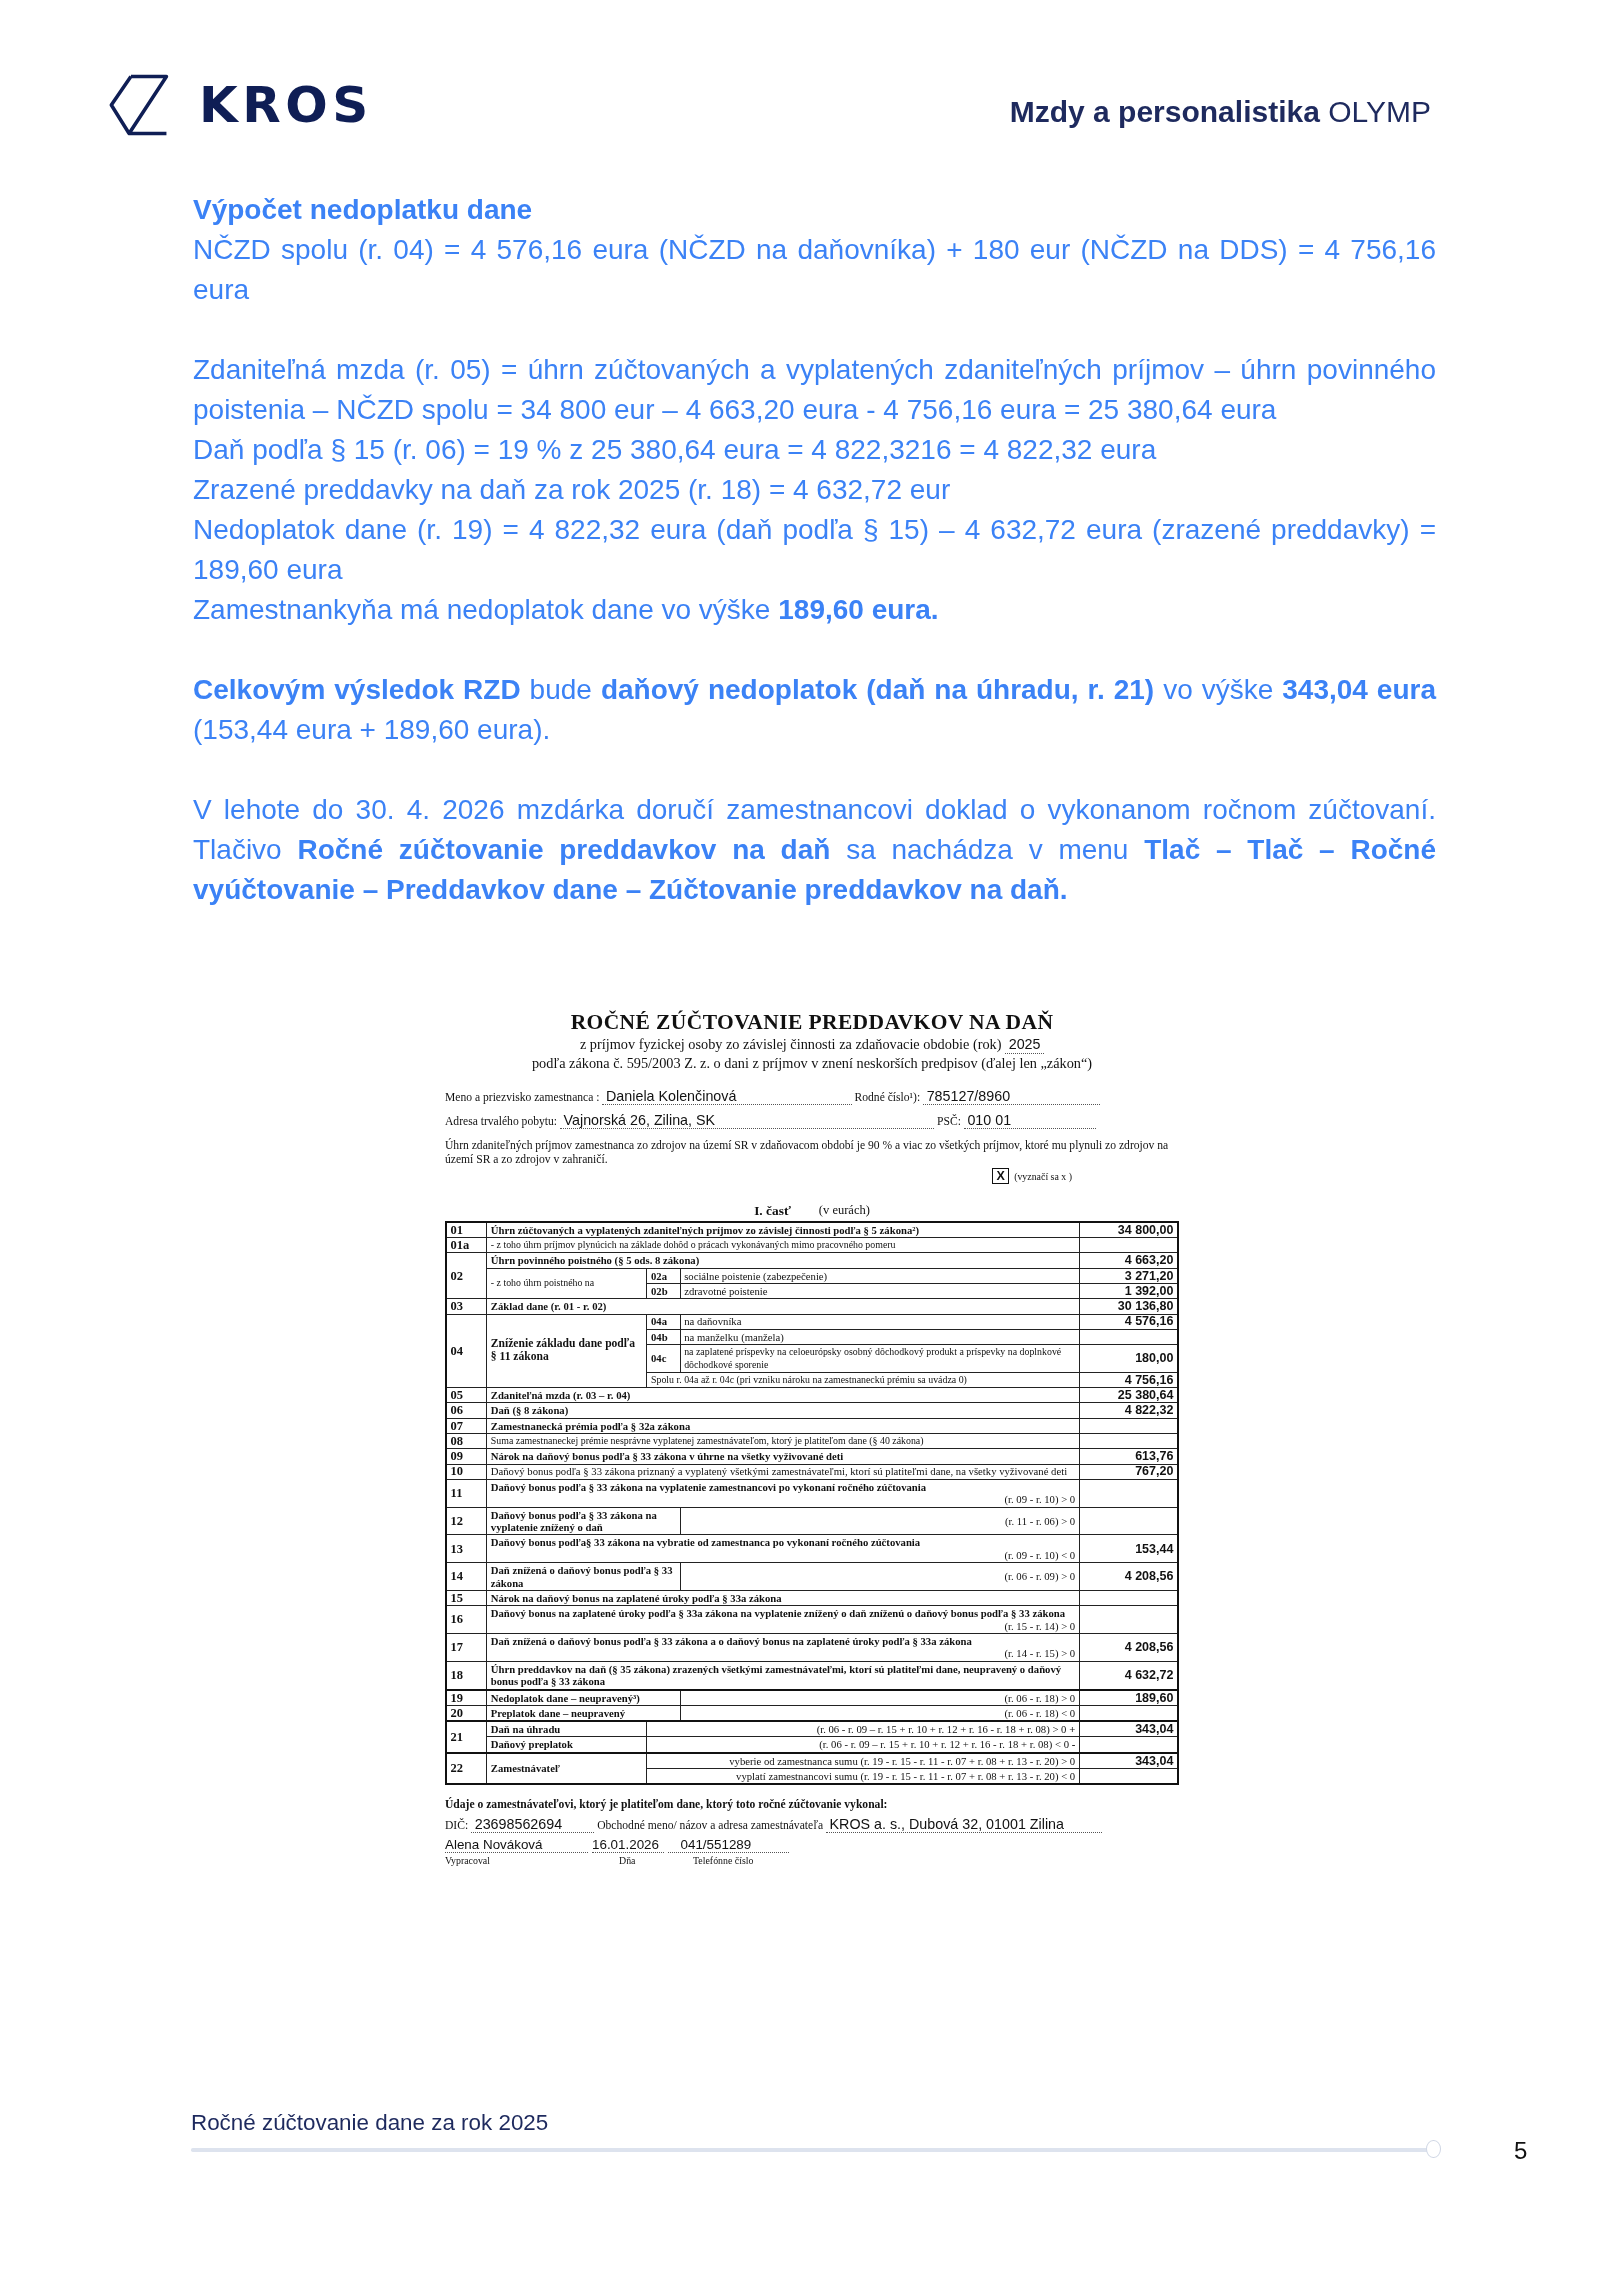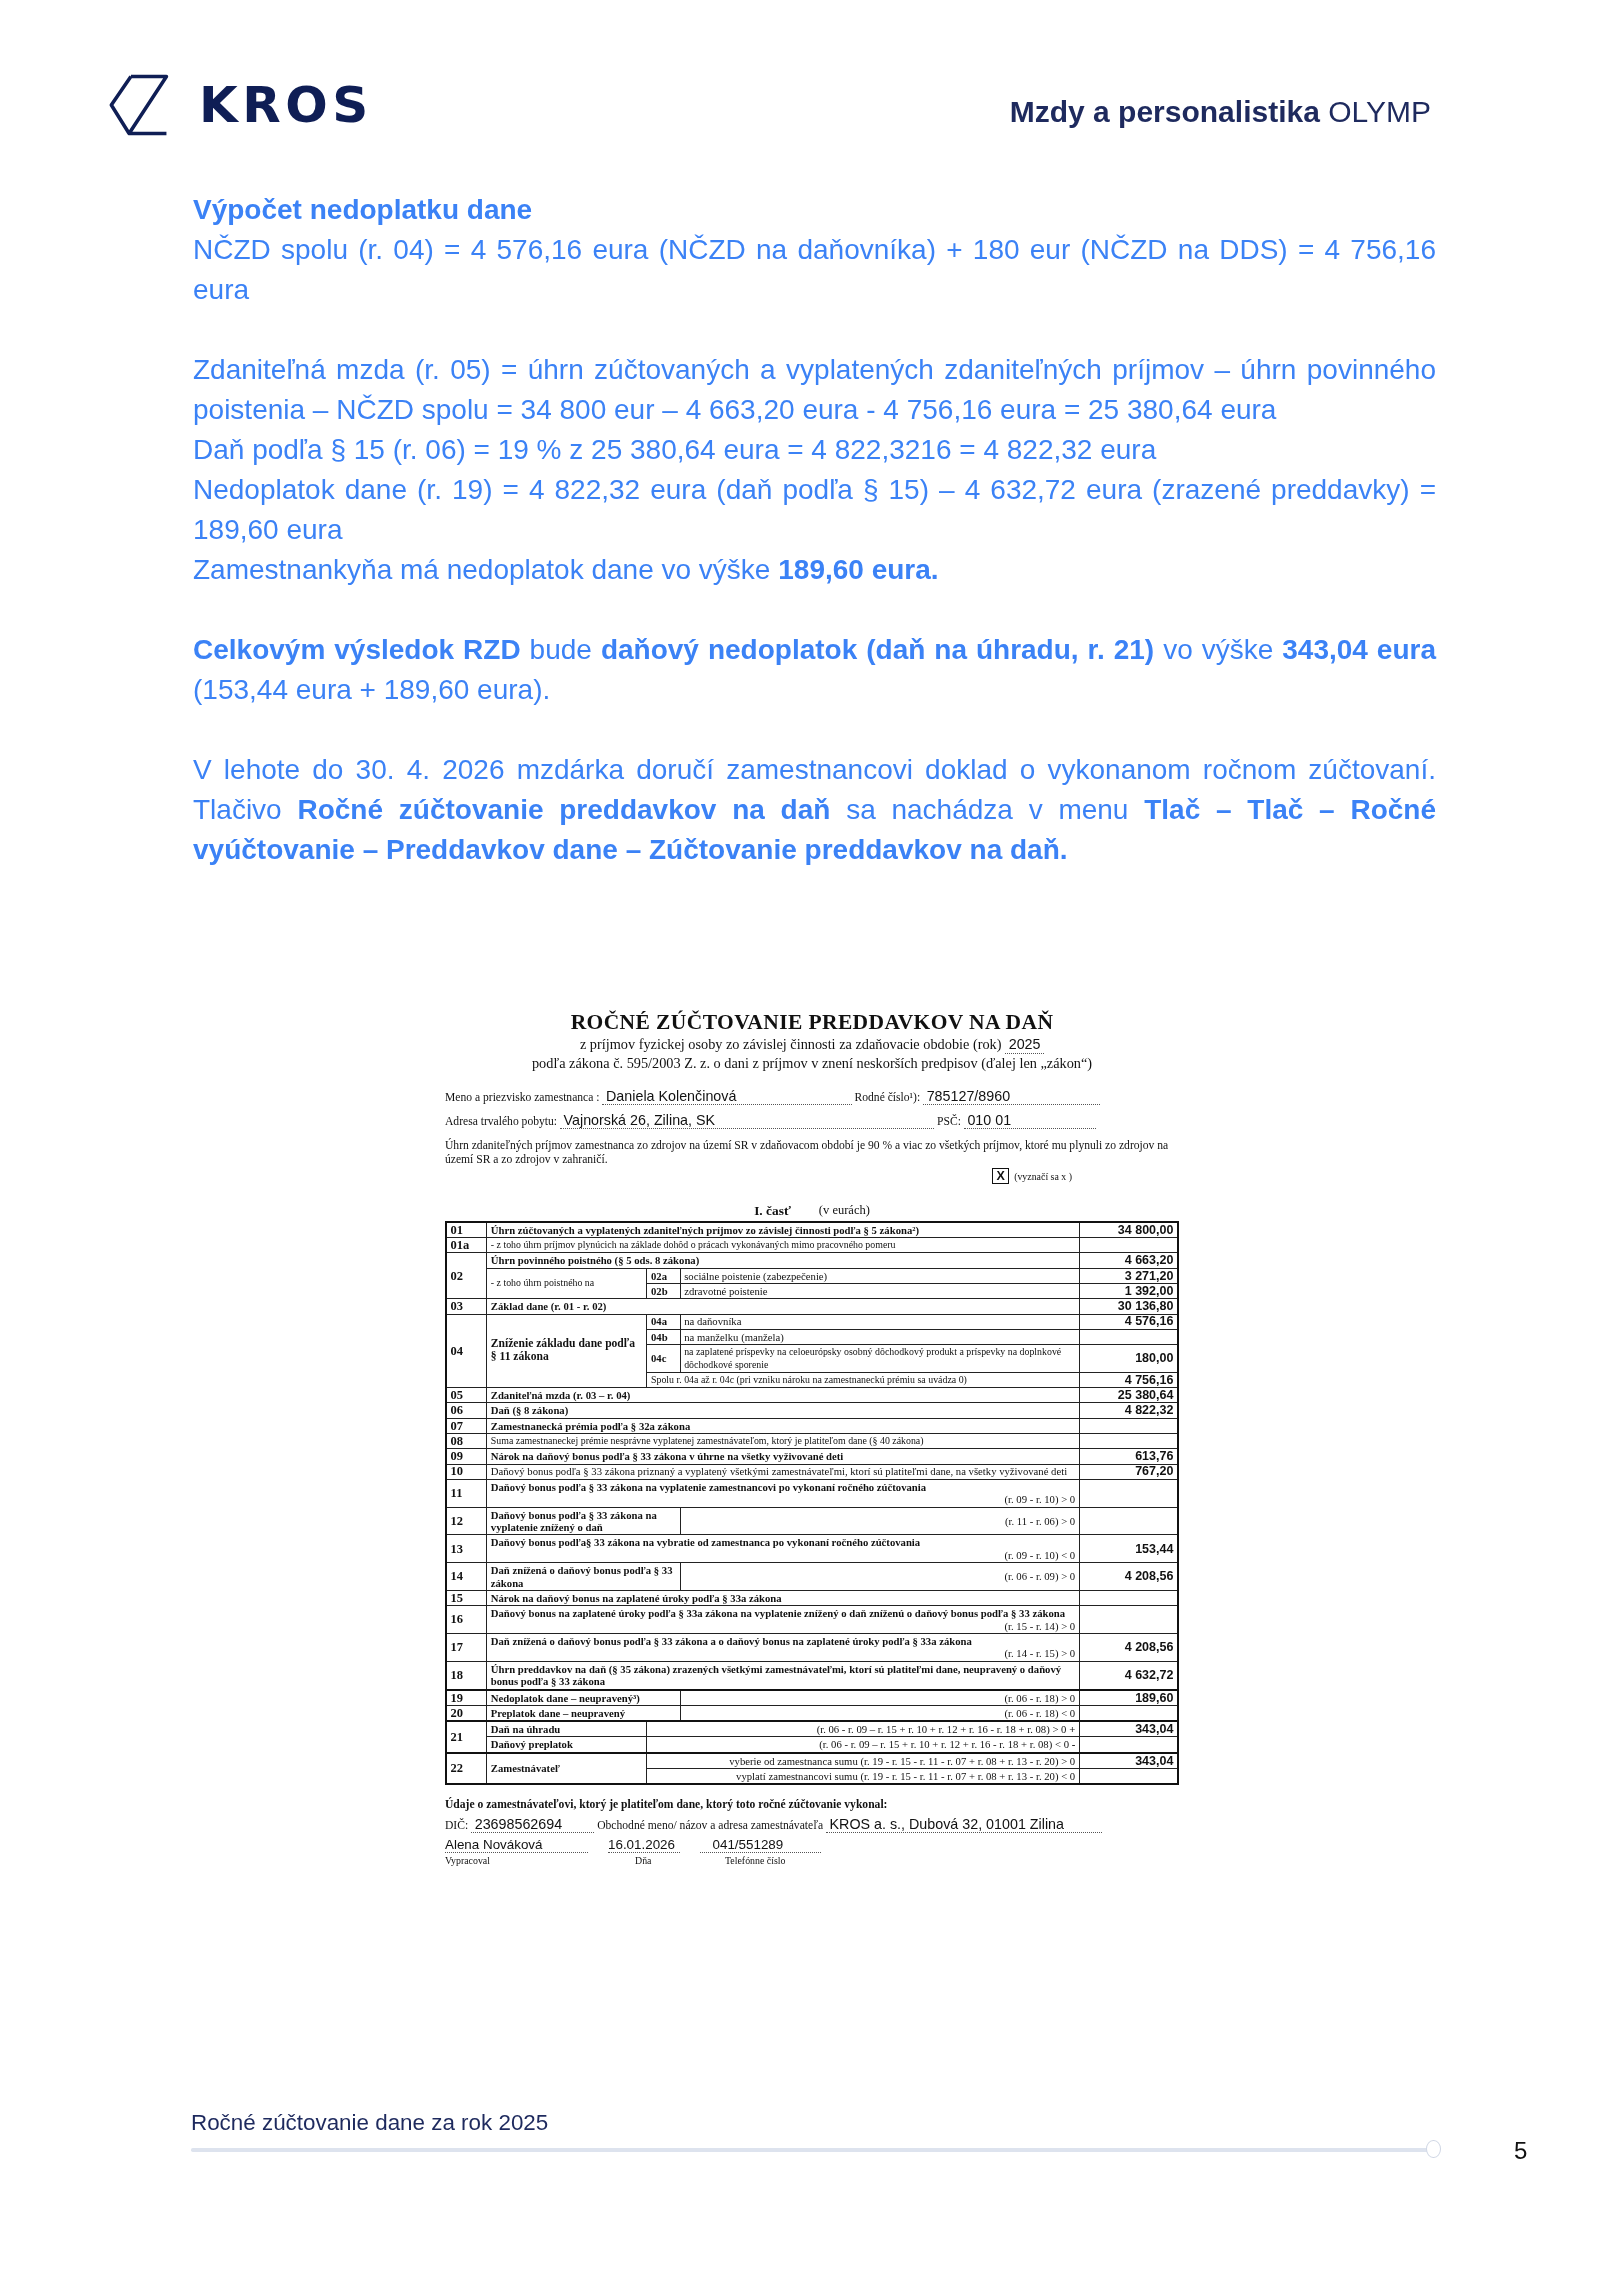--- a/index.html
+++ b/index.html
@@ -36,21 +36,21 @@
   table.rz td.no { width:32px; font-weight:bold; font-size:12.5px; }
   table.rz td.val { width:90px; text-align:right; font-family:"Liberation Sans", sans-serif; font-size:12.5px; font-weight:bold; }
   table.rz td.sub { width:25px; font-weight:bold; font-size:10.7px; }
   table.rz td.formula { text-align:right; white-space:nowrap; }
   table.rz tr.thick td { border-top:2.2px solid #111; }
   .small { font-size:9.9px; }
 
   .emp { font-size:11.6px; margin-top:12.5px; }
   .emp-title { font-weight:bold; font-size:11.6px; }
   .emp-line { margin-top:5.4px; white-space:nowrap; }
-  .sig { display:flex; gap:20px; margin-top:3.6px; }
+  .sig { display:flex; gap:4px; margin-top:3.6px; }
   .sig .col { display:flex; flex-direction:column; }
   .sig .v { font-family:"Liberation Sans", sans-serif; font-size:13.4px; border-bottom:0.9px dotted #555; padding-right:9px; }
   .sig .l { font-size:9.9px; margin-top:2.7px; }
 
   .footer-title { position:absolute; left:191px; top:2110px; font-size:22.4px; color:#1e2a5e; }
   .footer-line { position:absolute; left:191px; top:2148px; width:1240px; height:3.6px; background:#dde3ee; border-radius:1.8px; }
   .footer-dot { position:absolute; left:1426px; top:2140px; width:12.5px; height:16px; border:1.8px solid #cfd6e4; border-radius:50%; background:#fff; }
   .page-num { position:absolute; left:1514px; top:2137px; font-size:24px; color:#111; }
 </style>
 </head>
@@ -66,20 +66,21 @@
   </div>
   <div class="product"><b>Mzdy a personalistika</b><span> OLYMP</span></div>
 </div>
 
 <div class="body-text">
   <p class="b">Výpočet nedoplatku dane</p>
   <p class="justify">NČZD spolu (r. 04) = 4 576,16 eura (NČZD na daňovníka) + 180 eur (NČZD na DDS) = 4 756,16 eura</p>
   <div class="gap"></div>
   <p class="justify">Zdaniteľná mzda (r.  05) = úhrn zúčtovaných a vyplatených zdaniteľných príjmov – úhrn povinného poistenia – NČZD spolu = 34 800 eur – 4 663,20 eura - 4 756,16 eura = 25 380,64 eura</p>
   <p>Daň podľa § 15 (r. 06) = 19 % z 25 380,64 eura = 4 822,3216 = 4 822,32 eura</p>
+  <p>Zrazené preddavky na daň za rok 2025 (r. 18) = 4 632,72 eur</p>
   <p class="justify">Nedoplatok dane (r. 19) = 4 822,32 eura (daň podľa § 15) – 4 632,72 eura (zrazené preddavky) = 189,60 eura</p>
   <p><span>Zamestnankyňa má nedoplatok dane vo výške </span><span class="b">189,60 eura.</span></p>
   <div class="gap"></div>
   <p class="justify"><span class="b">Celkovým výsledok RZD</span><span> bude </span><span class="b">daňový nedoplatok (daň na úhradu, r. 21)</span><span> vo výške </span><span class="b">343,04 eura</span><span> (153,44 eura + 189,60 eura).</span></p>
   <div class="gap"></div>
   <p class="justify"><span>V lehote do 30. 4. 2026 mzdárka doručí zamestnancovi doklad o vykonanom ročnom zúčtovaní. Tlačivo </span><span class="b">Ročné zúčtovanie preddavkov na daň</span><span> sa nachádza v menu </span><span class="b">Tlač – Tlač – Ročné vyúčtovanie – Preddavkov dane – Zúčtovanie preddavkov na daň.</span></p>
 </div>
 
 <div class="form">
   <div class="form-title">ROČNÉ ZÚČTOVANIE PREDDAVKOV NA DAŇ</div>

